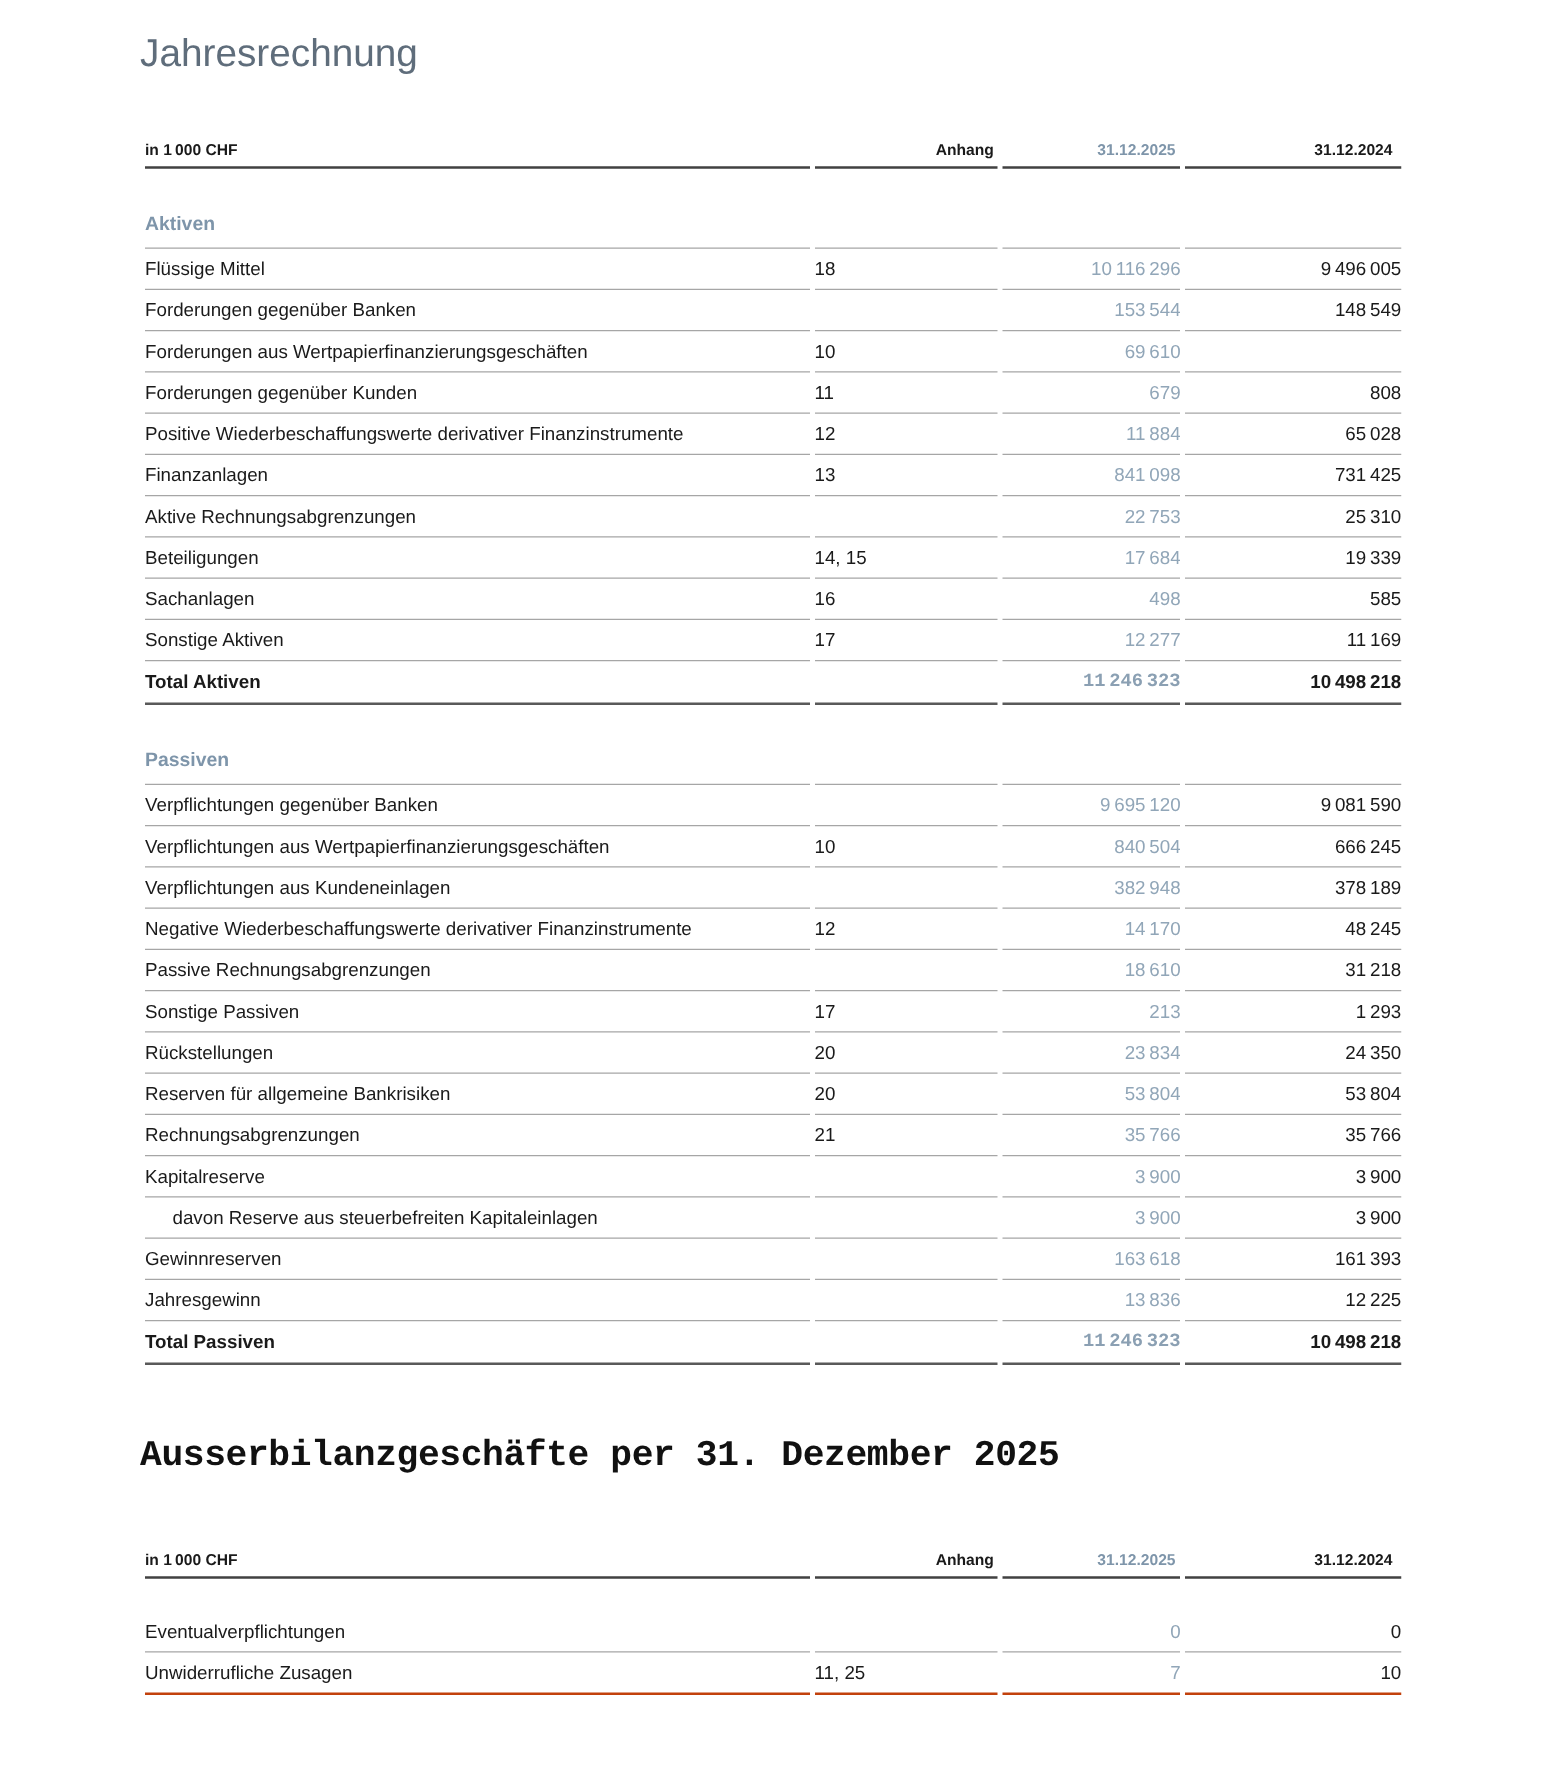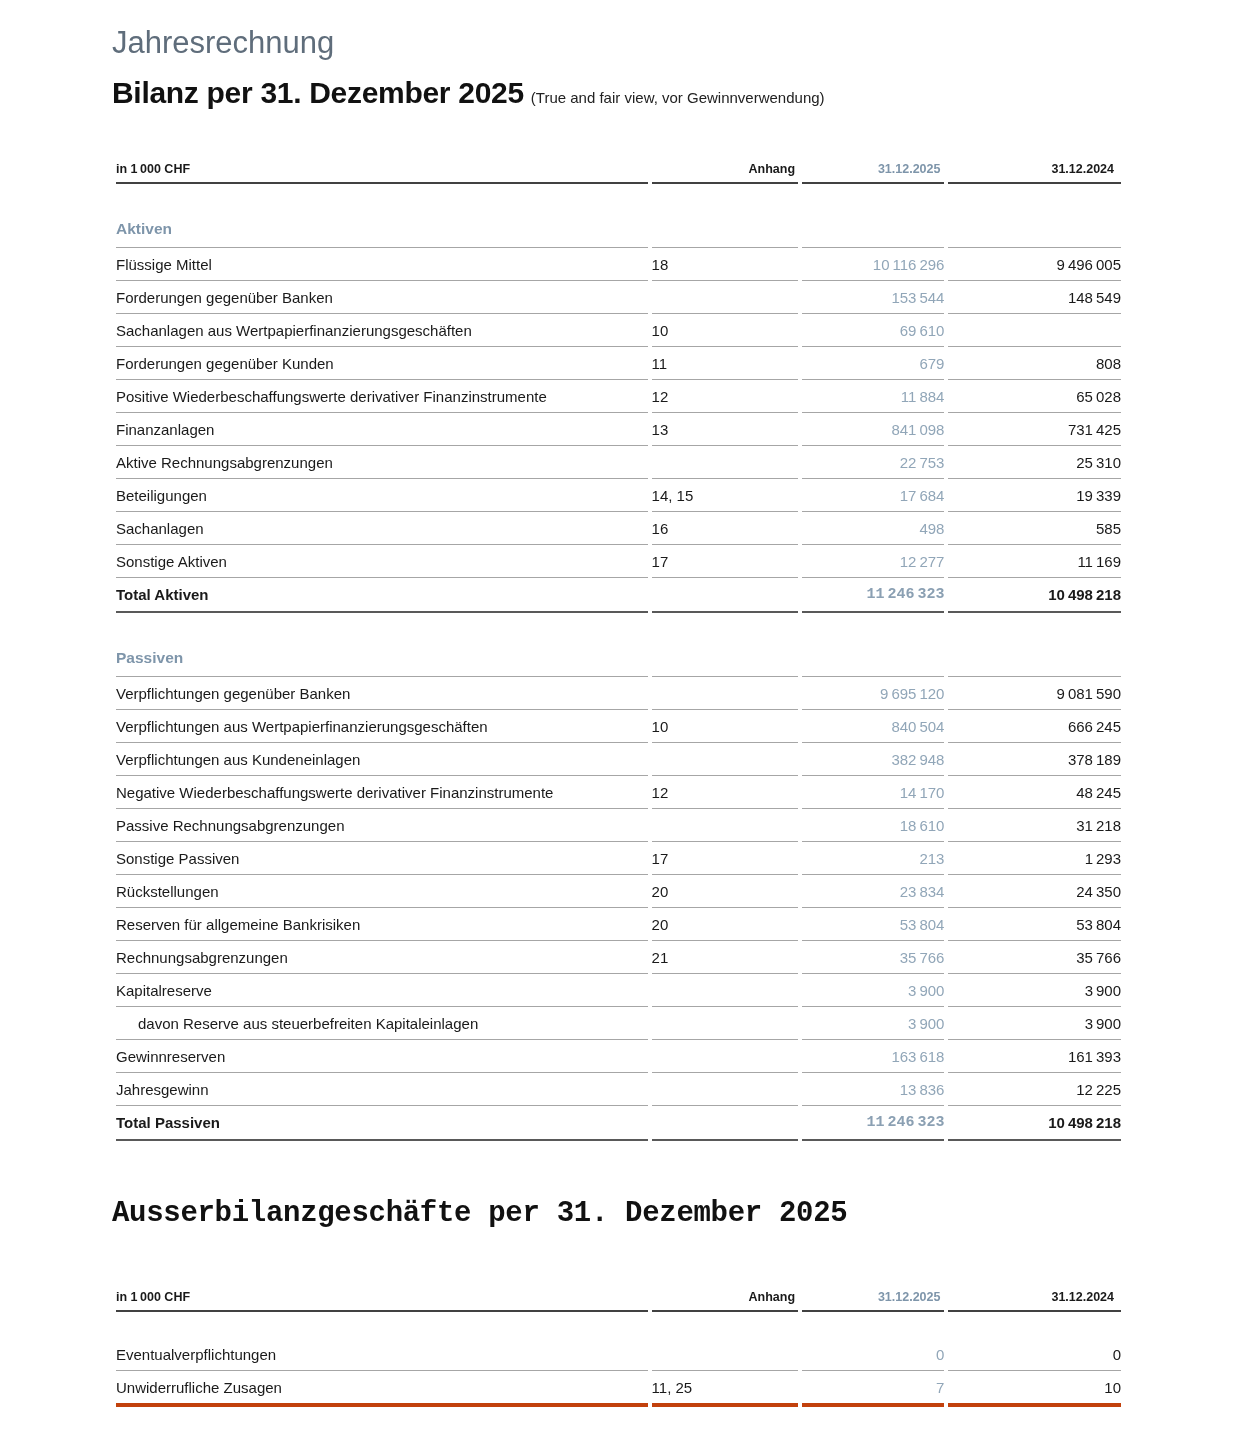--- a/index.html
+++ b/index.html
@@ -80,30 +80,29 @@
 
   .total-row td {
     height: 33px;
     border-bottom: 2px solid #595959;
     font-weight: 700;
     font-size: 15px;
   }
   .total-row .c-v2025 { color: #8ba0b3; font-family: Liberation Mono, monospace; }
 
   .spacer-row td { height: 26px; border-bottom: none; }
-  .data-row.last-row td { border-bottom: 4px solid #c2410c; }
+  .data-row.last-row td { border-bottom: 2px solid #c2410c; }
 </style>
 </head>
 <body>
 
 <div class="page">
 
   <h1 class="pretitle">Jahresrechnung</h1>
 
-  <h2 class="doc-title"><span>Bilanz per 31. Dezember 2025</span><span class="suffix">(True and fair view, vor Gewinnverwendung)</span></h2>
 
   <table class="fin first">
     <colgroup>
       <col style="width:530px">
         <col style="width:146px">
         <col style="width:142px">
         <col style="width:172px">
     </colgroup>
     <thead>
       <tr>
@@ -126,21 +125,21 @@
           <td class="c-v2025">10 116 296</td>
           <td class="c-v2024">9 496 005</td>
         </tr>
         <tr class="data-row">
           <td class="c-label">Forderungen gegenüber Banken</td>
           <td class="c-anhang"></td>
           <td class="c-v2025">153 544</td>
           <td class="c-v2024">148 549</td>
         </tr>
         <tr class="data-row">
-          <td class="c-label">Sachanlagen aus Wertpapierfinanzierungsgeschäften</td>
+          <td class="c-label">Forderungen aus Wertpapierfinanzierungsgeschäften</td>
           <td class="c-anhang">10</td>
           <td class="c-v2025">69 610</td>
           <td class="c-v2024"></td>
         </tr>
         <tr class="data-row">
           <td class="c-label">Forderungen gegenüber Kunden</td>
           <td class="c-anhang">11</td>
           <td class="c-v2025">679</td>
           <td class="c-v2024">808</td>
         </tr>

